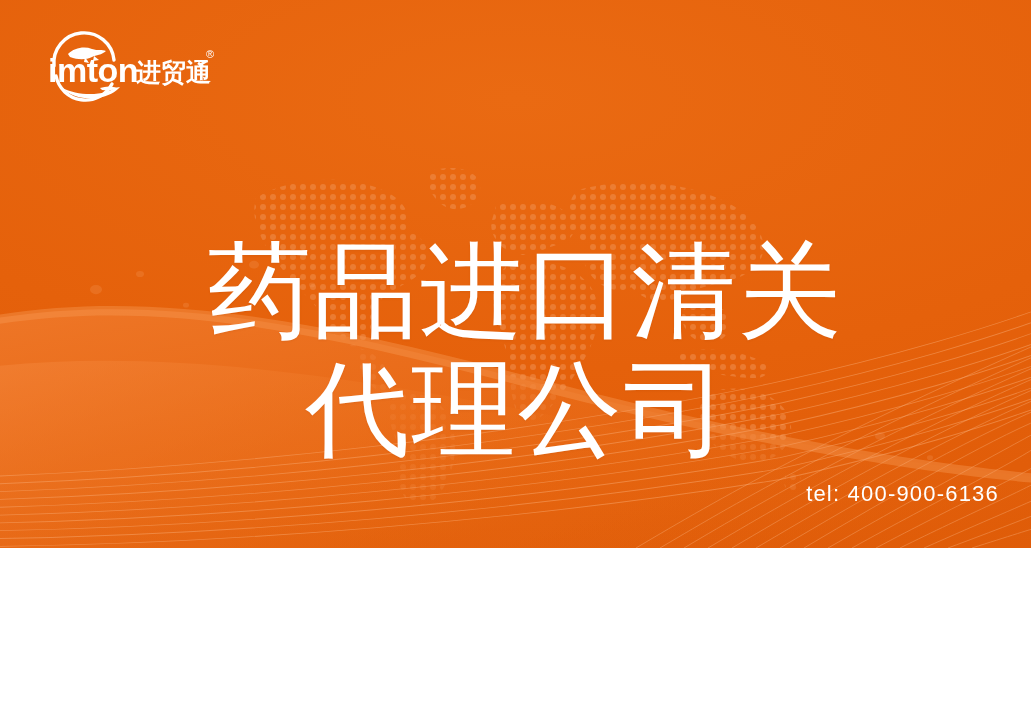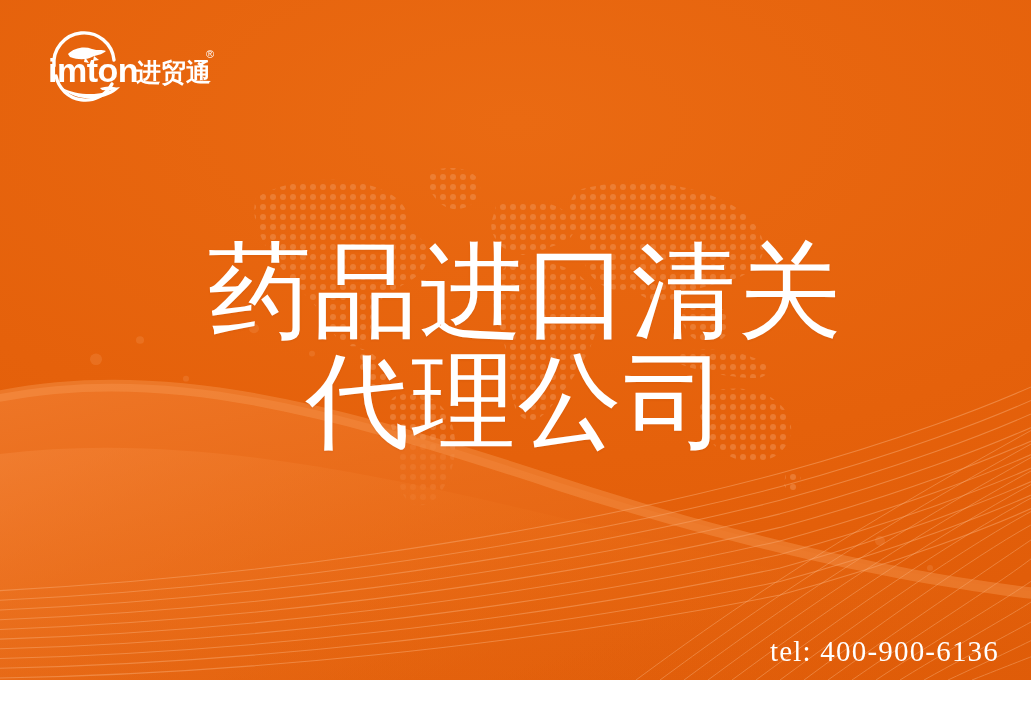--- a/index.html
+++ b/index.html
@@ -1,20 +1,20 @@
 <!DOCTYPE html>
 <html><head>
 <meta charset="utf-8">
 <style>
   html,body{margin:0;padding:0;background:#fff;}
   body{font-family:"Liberation Sans","DejaVu Sans",sans-serif;}
 
   #banner{
     position:relative;
-    width:1031px;height:680px;
+    width:1031px;height:548px;
     overflow:hidden;
     background:#E5610B;
   }
 
   
   .bg-base{
     position:absolute;inset:0;
     background:
       radial-gradient(120% 90% at 50% 18%, #EA6A12 0%, #E5610B 55%, #DF5B08 100%);
   }
@@ -51,32 +51,31 @@
     color:#FFFFFF;
     font-size:104px;
     line-height:118px;
     font-weight:300;
     letter-spacing:2px;
     white-space:nowrap;
     text-shadow:0 1px 2px rgba(150,60,0,.12);
   }
   #headline .ln{display:block;}
   #headline .ln1{padding-left:20px;}
-  #headline .ln2{padding-left:4px;font-family:Liberation Mono, monospace;}
+  #headline .ln2{padding-left:4px;}
 
   
   #tel{
     position:absolute;
-    right:32px;bottom:12px;
+    right:32px;bottom:41px;
     color:#FFFFFF;
-    font-size:29px;
+    font-size:22px;
     font-weight:300;
     letter-spacing:1.2px;
     white-space:nowrap;
-    font-family:Liberation Serif, serif;
   }
 </style>
 </head>
 <body>
 
 <div id="banner">
 
   <div class="bg-base"></div>
 
   <div class="map-wrap">

